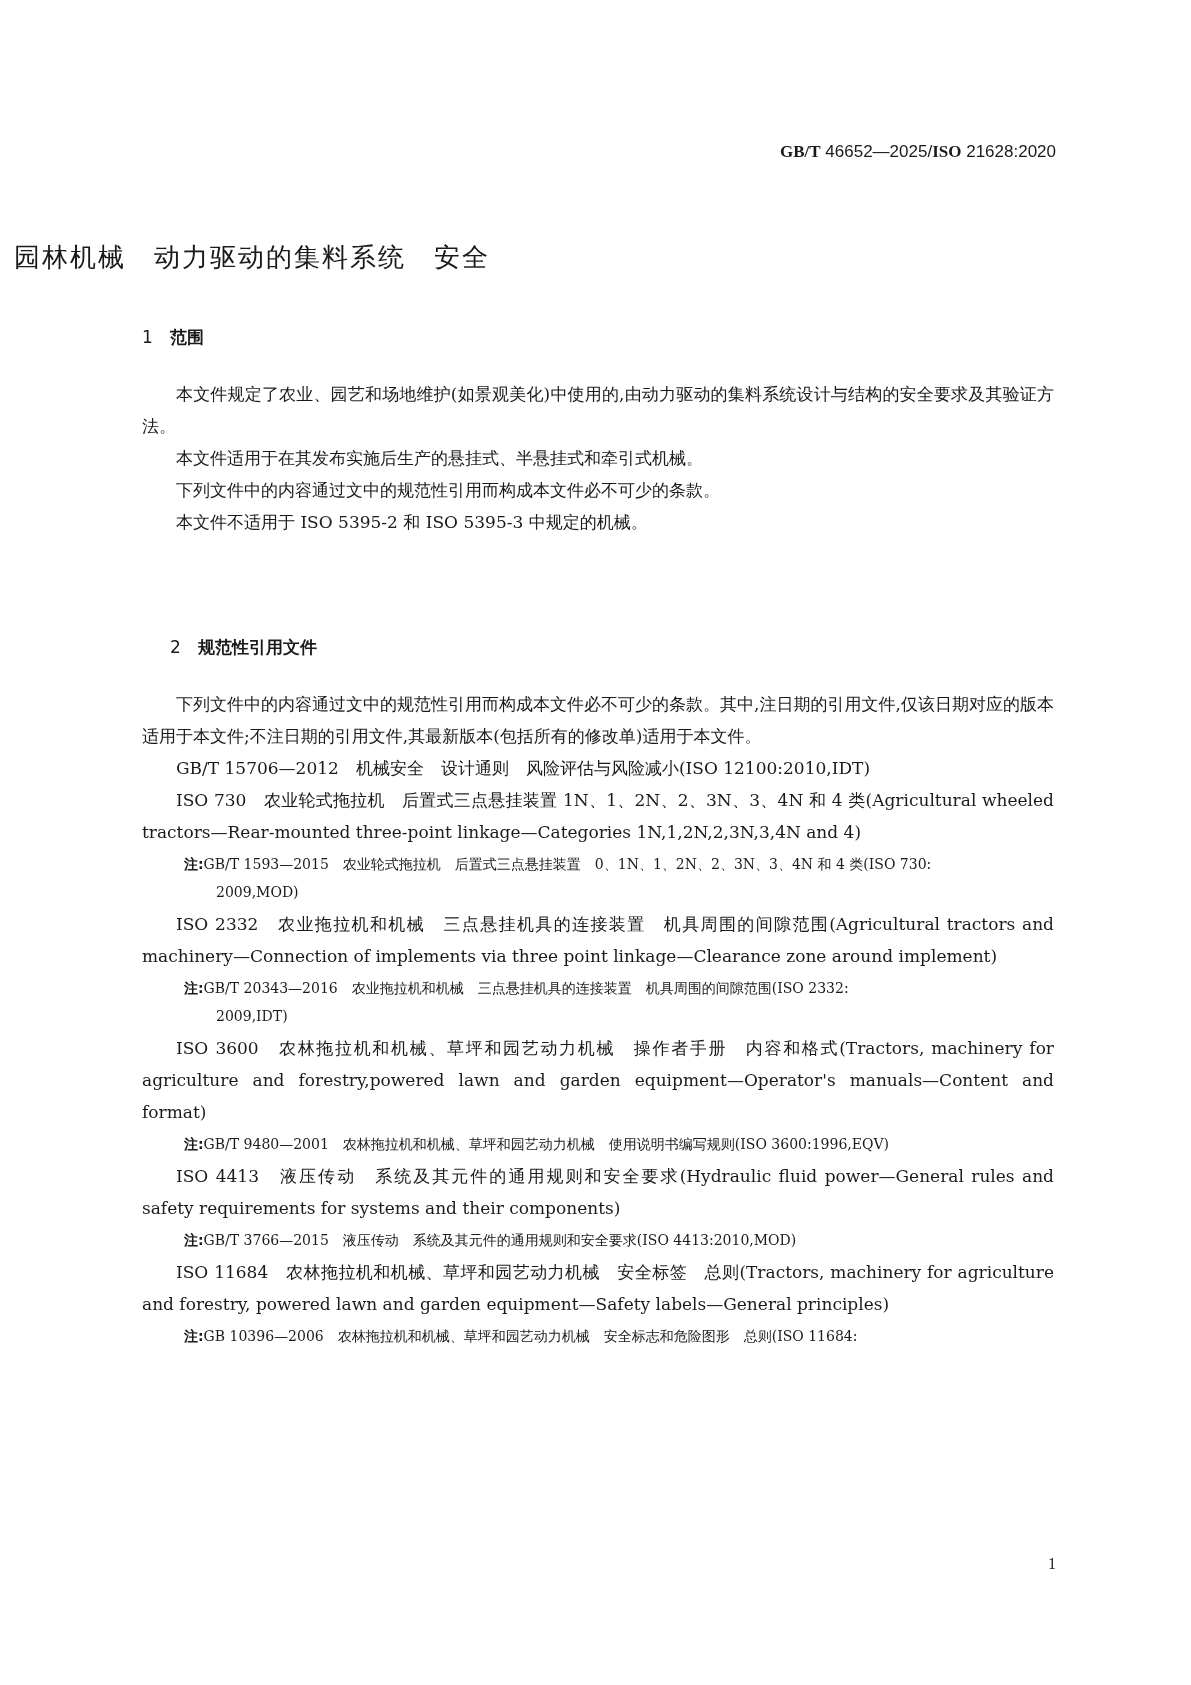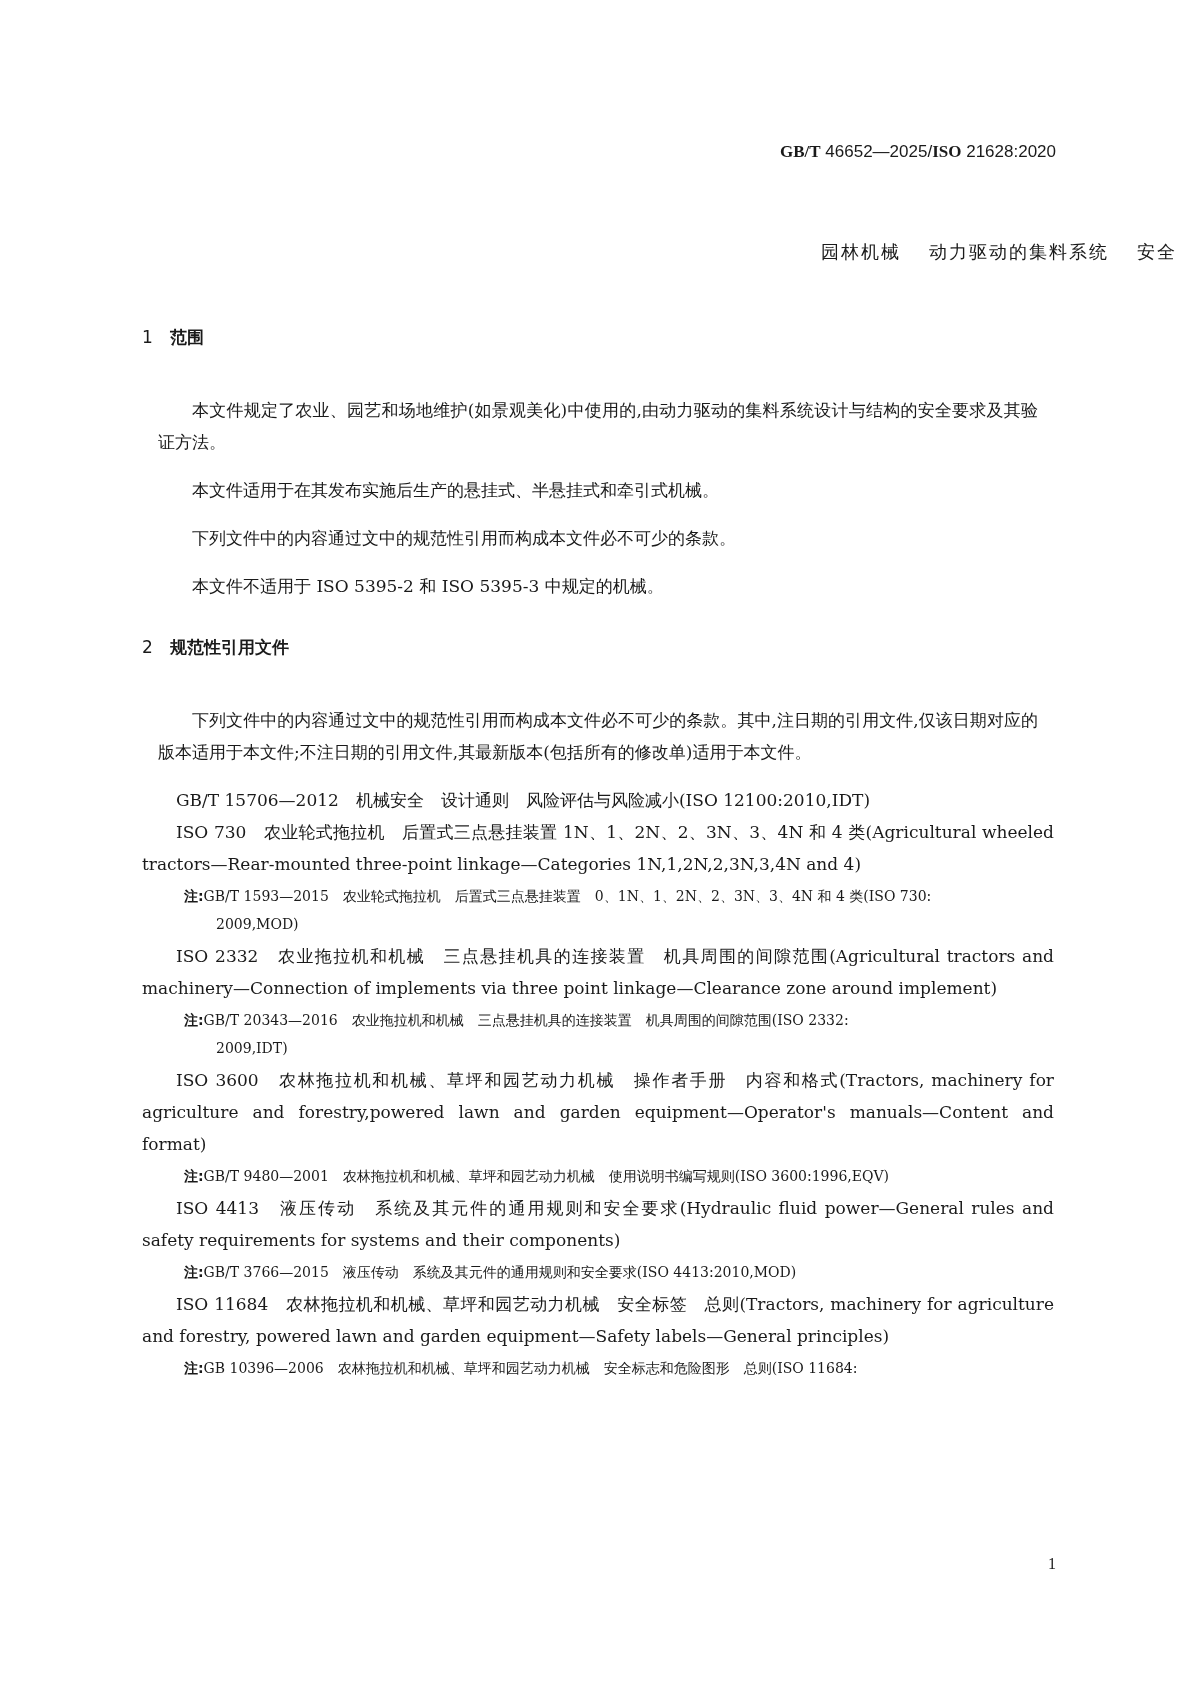--- a/index.html
+++ b/index.html
@@ -1,25 +1,25 @@
 <!DOCTYPE html>
 <html><head>
   <meta charset="utf-8">
   <style>
     html, body { margin: 0; padding: 0; background: #ffffff; }
     body { width: 1191px; height: 1685px; position: relative; overflow: hidden; color: #1a1a1a; }
     .page { position: absolute; left: 0; top: 0; width: 1191px; height: 1685px; }
     .std-no { position: absolute; right: 135px; top: 142px; font-family: "Liberation Sans", sans-serif; font-size: 17px; font-weight: normal; }
     .std-no b { font-family: "Liberation Serif", serif; font-weight: bold; margin-top: 27px; }
-    .title { position: absolute; left: 0; right: 0; top: 240px; text-align: right; font-family: "DejaVu Sans", sans-serif; font-size: 18px; letter-spacing: 2px; }
+    .title { position: absolute; left: 0; right: 0; top: 240px; text-align: left; font-family: "DejaVu Sans", sans-serif; font-size: 26px; letter-spacing: 2px; }
     .title span { margin: 0 14px; }
     .h { position: absolute; left: 142px; font-family: "DejaVu Sans", sans-serif; font-size: 17px; font-weight: bold; }
     .h .num { display: inline-block; width: 28px; font-weight: normal; }
     .body { position: absolute; left: 142px; width: 912px; font-family: "DejaVu Serif", serif; font-size: 17px; line-height: 32px; text-align: justify; }
-    .p { text-indent: 2em; margin: 16px; }
+    .p { text-indent: 2em; margin: 0; }
     .ref { text-indent: 2em; margin: 0; }
     .note { font-size: 14px; line-height: 28px; padding-left: 42px; text-indent: 0; margin: 2px 0 2px 0; }
     .note .lbl { font-family: "DejaVu Sans", sans-serif; font-weight: bold; font-size: 14px; }
     .note .cont { display: block; padding-left: 32px; }
     .pageno { position: absolute; right: 135px; top: 1555px; font-family: "Liberation Serif", serif; font-size: 16px; }
   </style>
 </head>
 <body>
 
 <div class="page">
@@ -34,21 +34,21 @@
     <span class="num">1</span><span>范围</span>
   </div>
 
   <div class="body" style="top:378px;">
     <p class="p">本文件规定了农业、园艺和场地维护(如景观美化)中使用的,由动力驱动的集料系统设计与结构的安全要求及其验证方法。</p>
     <p class="p">本文件适用于在其发布实施后生产的悬挂式、半悬挂式和牵引式机械。</p>
     <p class="p">下列文件中的内容通过文中的规范性引用而构成本文件必不可少的条款。</p>
     <p class="p">本文件不适用于 ISO 5395-2 和 ISO 5395-3 中规定的机械。</p>
   </div>
 
-  <div class="h" style="top:636px;">
+  <div class="h" style="top:636px;margin-left:28px;">
     <span class="num">2</span><span>规范性引用文件</span>
   </div>
 
   <div class="body" style="top:688px;">
     <p class="p">下列文件中的内容通过文中的规范性引用而构成本文件必不可少的条款。其中,注日期的引用文件,仅该日期对应的版本适用于本文件;不注日期的引用文件,其最新版本(包括所有的修改单)适用于本文件。</p>
 
     <p class="ref">GB/T 15706—2012　机械安全　设计通则　风险评估与风险减小(ISO 12100:2010,IDT)</p>
 
     <p class="ref">ISO 730　农业轮式拖拉机　后置式三点悬挂装置 1N、1、2N、2、3N、3、4N 和 4 类(Agricultural wheeled tractors—Rear-mounted three-point linkage—Categories 1N,1,2N,2,3N,3,4N and 4)</p>
     <div class="note"><span class="lbl">注:</span><span>GB/T 1593—2015　农业轮式拖拉机　后置式三点悬挂装置　0、1N、1、2N、2、3N、3、4N 和 4 类(ISO 730:</span><span class="cont">2009,MOD)</span></div>

